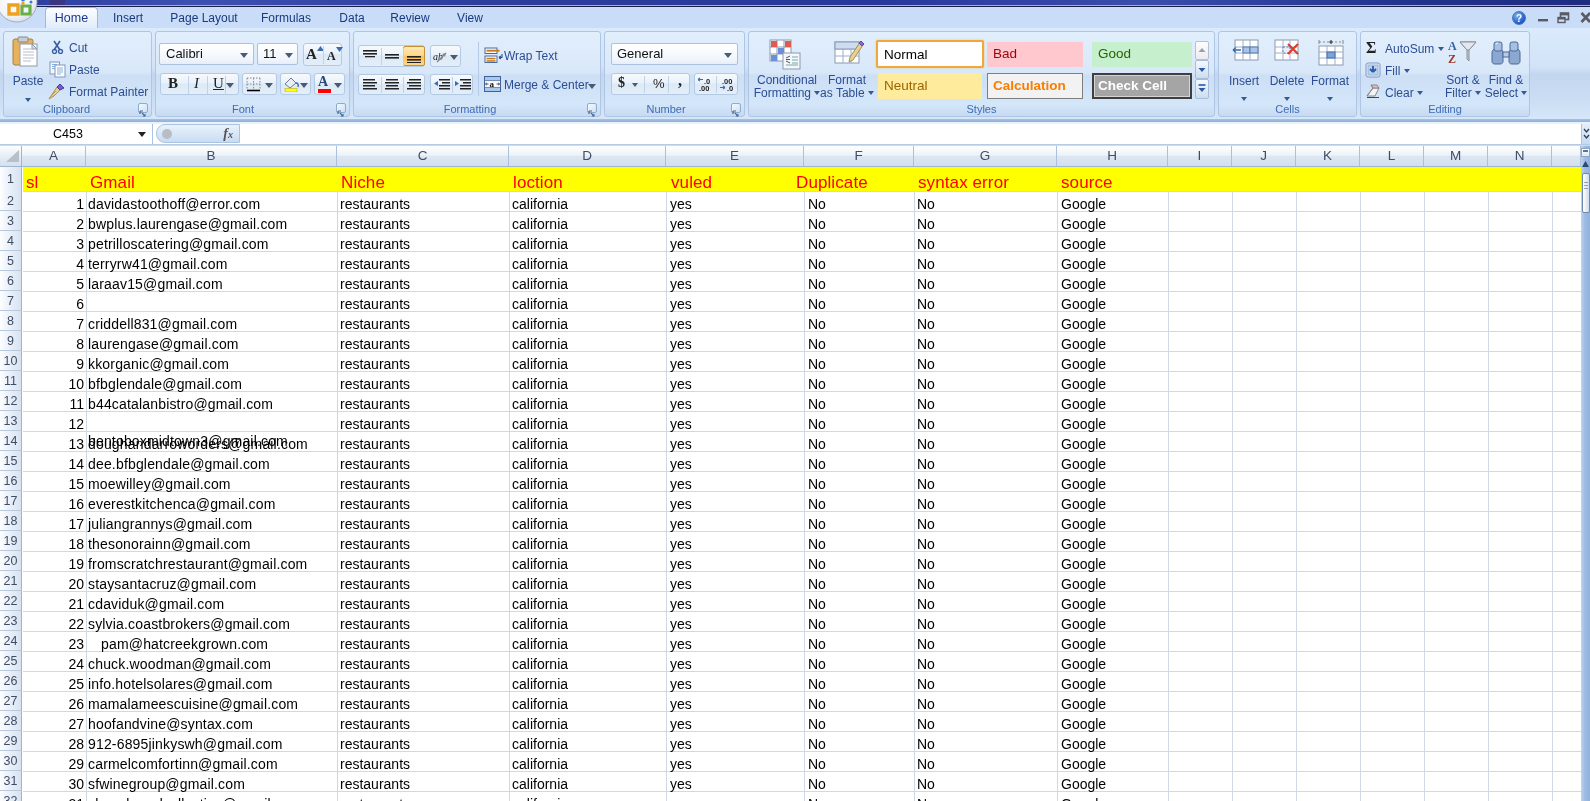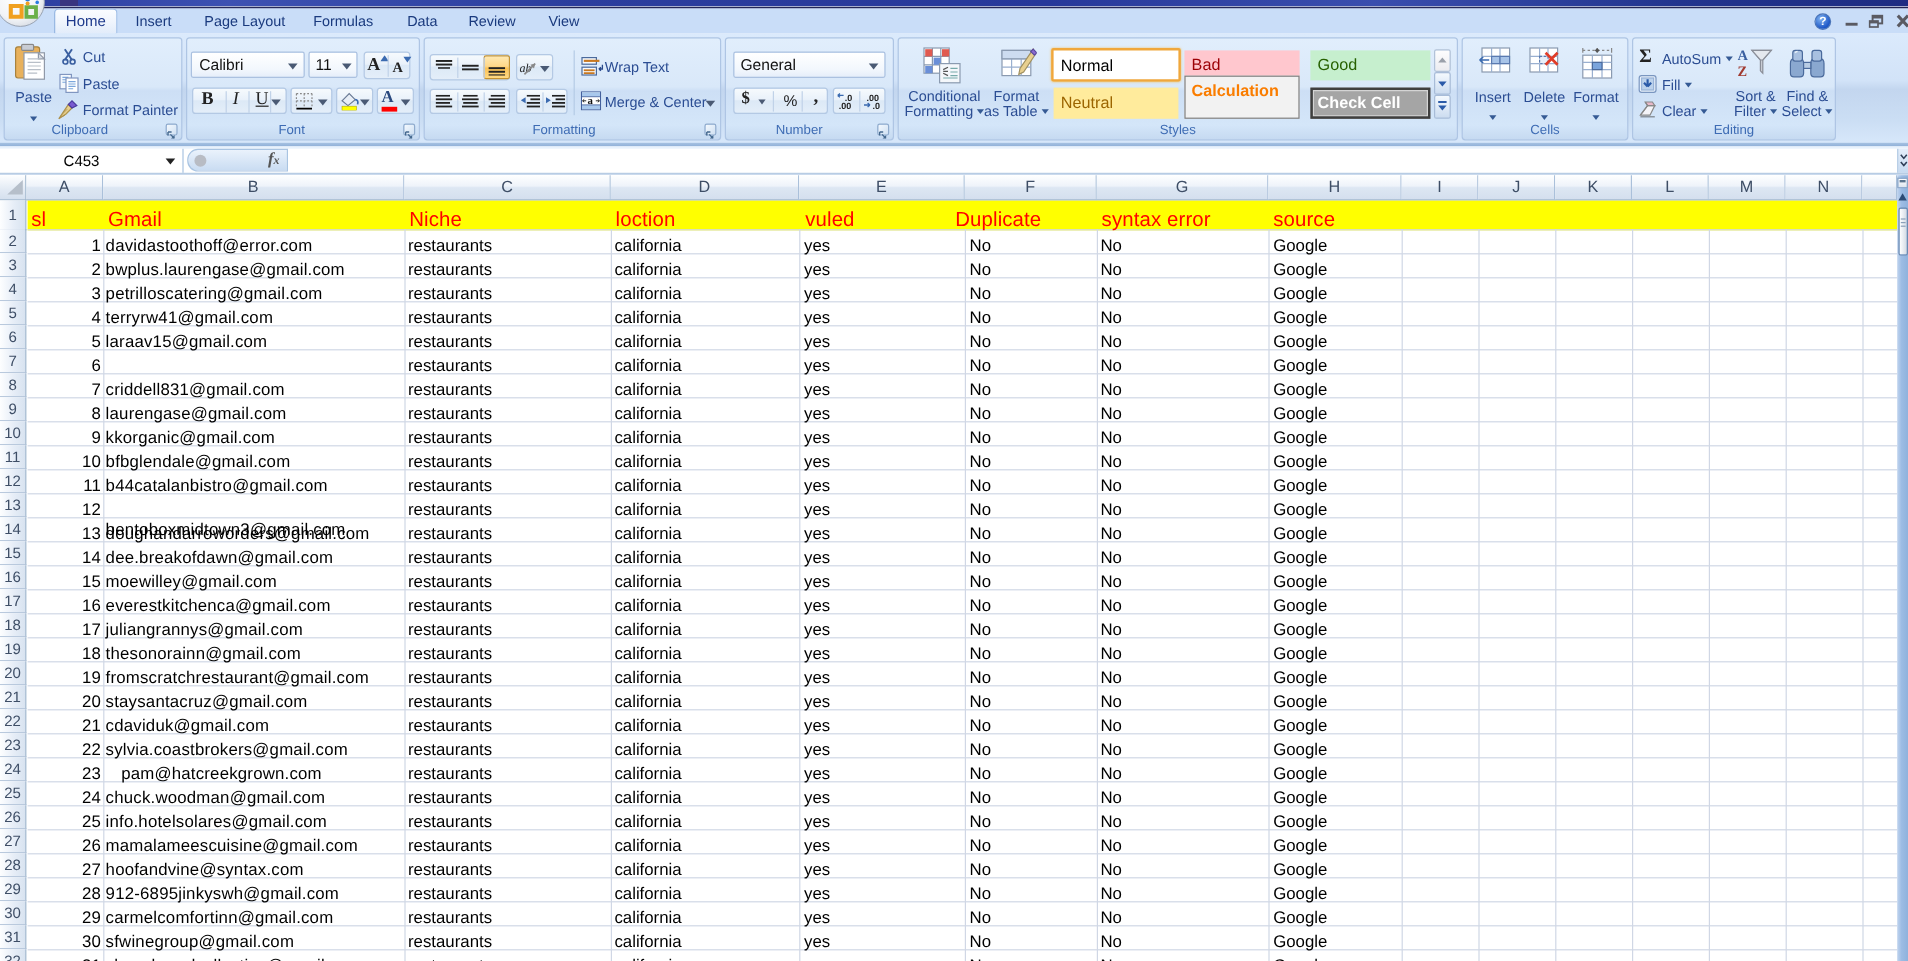--- a/index.html
+++ b/index.html
@@ -346,21 +346,21 @@
       </div>
     <div class="abs" style="left:238px;top:10px;width:96px;height:25px;background:#ffc7ce">
       <span style="position:absolute;left:6px;top:4px;font-size:13.5px;color:#9c0006">Bad</span>
       </div>
     <div class="abs" style="left:343px;top:10px;width:100px;height:25px;background:#c6efce">
       <span style="position:absolute;left:6px;top:4px;font-size:13.5px;color:#276100">Good</span>
       </div>
     <div class="abs" style="left:129px;top:41px;width:104px;height:26px;background:#ffeb9c">
       <span style="position:absolute;left:6px;top:5px;font-size:13.5px;color:#9c6500">Neutral</span>
       </div>
-    <div class="abs" style="left:238px;top:31px;width:96px;height:36px;background:#f2f2f2;border:1px solid #7f7f7f">
+    <div class="abs" style="left:238px;top:41px;width:96px;height:26px;background:#f2f2f2;border:1px solid #7f7f7f">
       <span style="position:absolute;left:5px;top:4px;font-size:13.5px;font-weight:bold;color:#fa7d00">Calculation</span>
       </div>
     <div class="abs" style="left:343px;top:41px;width:100px;height:26px;background:#a5a5a5;border:2px solid #3f3f3f;box-shadow:inset 0 0 0 1px #d4d4d4">
       <span style="position:absolute;left:4px;top:3px;font-size:13.5px;font-weight:bold;color:#fff">Check Cell</span>
       </div>
     <div class="abs" style="left:446px;top:9px;width:14px;height:19px;background:linear-gradient(180deg,#fdfdfe,#ececf0);border:1px solid #b2c2d8;border-radius:2px"><svg width="12" height="17">
           <path d="M6 6 L9.5 10 L2.5 10 Z" fill="#9aa0aa"></path>
         </svg></div>
     <div class="abs" style="left:446px;top:28px;width:14px;height:19px;background:linear-gradient(180deg,#f4f9fe,#ccdcf0);border:1px solid #a8bcd8;border-radius:2px"><svg width="12" height="17">
           <path d="M2.5 7 L9.5 7 L6 11 Z" fill="#2a5aa8"></path>
@@ -690,21 +690,21 @@
         <span class="cell" style="left:88px;padding-top:3px;display:inline-block;letter-spacing:0.17px">doughandarroworders@gmail.com</span>
         <span class="cell" style="left:340px;padding-top:3px;display:inline-block">restaurants</span>
         <span class="cell" style="left:512px;padding-top:3px;display:inline-block">california</span>
         <span class="cell" style="left:670px;padding-top:3px;display:inline-block">yes</span>
         <span class="cell" style="left:808px;padding-top:3px;display:inline-block">No</span>
         <span class="cell" style="left:917px;padding-top:3px;display:inline-block">No</span>
         <span class="cell" style="left:1061px;padding-top:3px;display:inline-block">Google</span>
       </div>
       <div class="drow" style="top:305px;left:0;width:1581px;line-height:20px">
         <span class="cell" style="left:22px;width:62px;text-align:right;padding-top:3px;display:inline-block">14</span>
-        <span class="cell" style="left:88px;padding-top:3px;display:inline-block;letter-spacing:0.17px">dee.breakofdawn@gmail.com</span>
+        <span class="cell" style="left:88px;padding-top:3px;display:inline-block;letter-spacing:0.17px">dee.bfbglendale@gmail.com</span>
         <span class="cell" style="left:340px;padding-top:3px;display:inline-block">restaurants</span>
         <span class="cell" style="left:512px;padding-top:3px;display:inline-block">california</span>
         <span class="cell" style="left:670px;padding-top:3px;display:inline-block">yes</span>
         <span class="cell" style="left:808px;padding-top:3px;display:inline-block">No</span>
         <span class="cell" style="left:917px;padding-top:3px;display:inline-block">No</span>
         <span class="cell" style="left:1061px;padding-top:3px;display:inline-block">Google</span>
       </div>
       <div class="drow" style="top:325px;left:0;width:1581px;line-height:20px">
         <span class="cell" style="left:22px;width:62px;text-align:right;padding-top:3px;display:inline-block">15</span>
         <span class="cell" style="left:88px;padding-top:3px;display:inline-block;letter-spacing:0.17px">moewilley@gmail.com</span>

